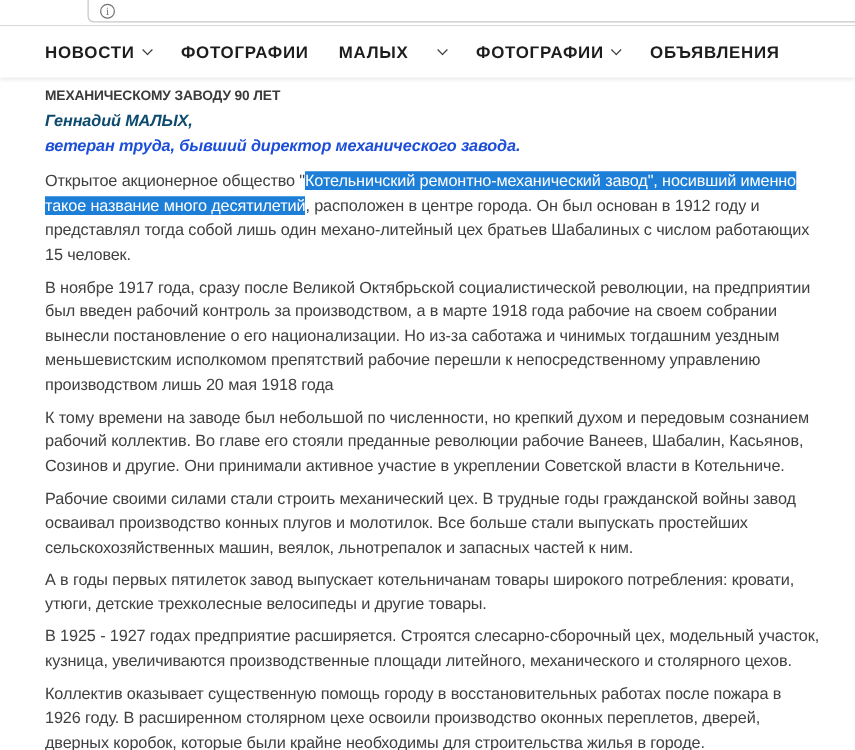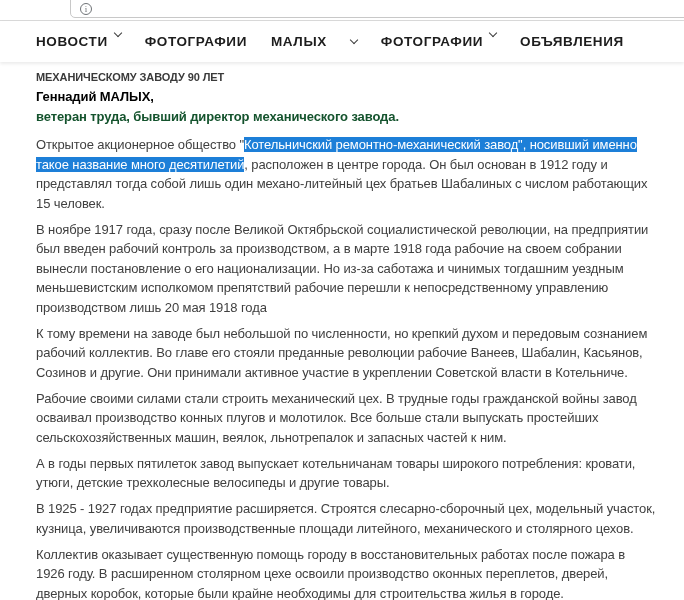--- a/index.html
+++ b/index.html
@@ -60,21 +60,21 @@
     padding-left: 36px;
     gap: 24px;
     white-space: nowrap;
     overflow: hidden;
     box-shadow: 0 2px 3px rgba(0,0,0,0.08);
     position: relative;
     z-index: 2;
   }
   .nav-item {
     display: flex;
-    align-items: flex-start;
+    align-items: center;
     gap: 7px;
     font-weight: 700;
     font-size: 13.5px;
     letter-spacing: 0.6px;
     color: #1d1d1d;
     cursor: pointer;
     flex: 0 0 auto;
   }
   .chev {
     width: 6px; height: 6px;
@@ -95,29 +95,31 @@
   }
   .article .title {
     font-weight: 700;
     color: #3a3a3a;
     font-size: 11px;
     line-height: 20px;
     margin: 0;
   }
   .article .author {
     font-weight: 700;
-    color: #000000;
+    font-style: italic;
+    color: #0c4a6e;
     line-height: 20px;
     margin: 0;
   }
   .article .role {
     font-weight: 700;
-    color: #14532d;
+    color: #1d4ed8;
     line-height: 20px;
     margin: 0 0 8px 0;
+    font-style: italic;
   }
   .article p.body-p {
     margin: 0 0 6.5px 0;
   }
   .sel {
     background: #1d7fd8;
     color: #ffffff;
   }
 </style>
 </head>

